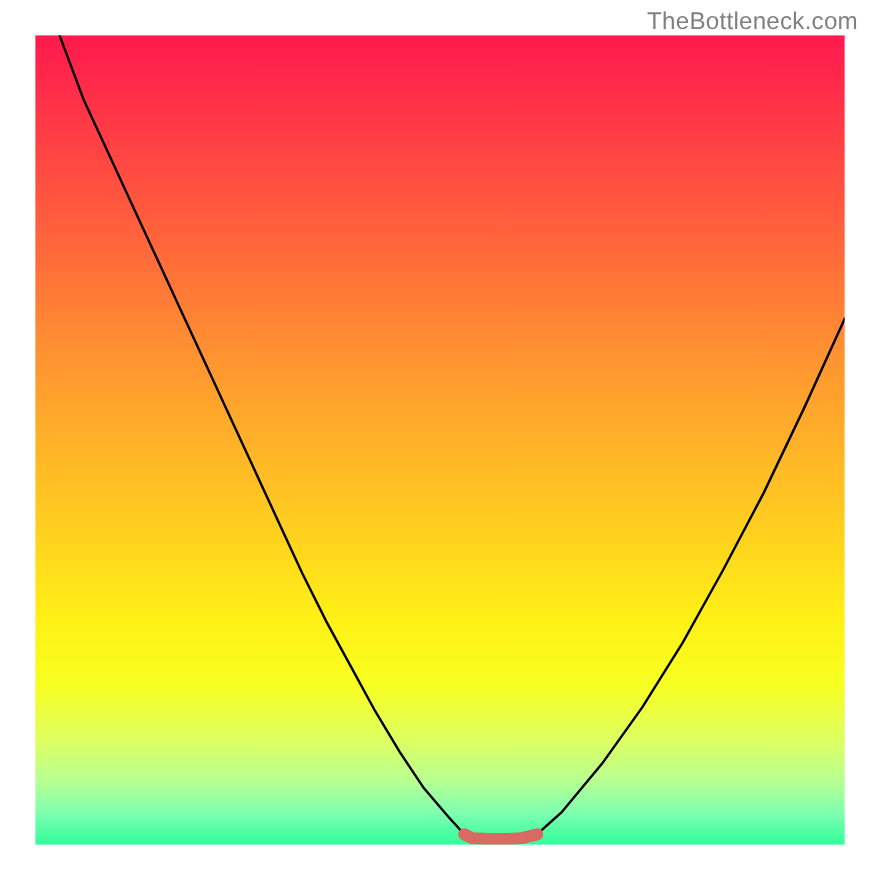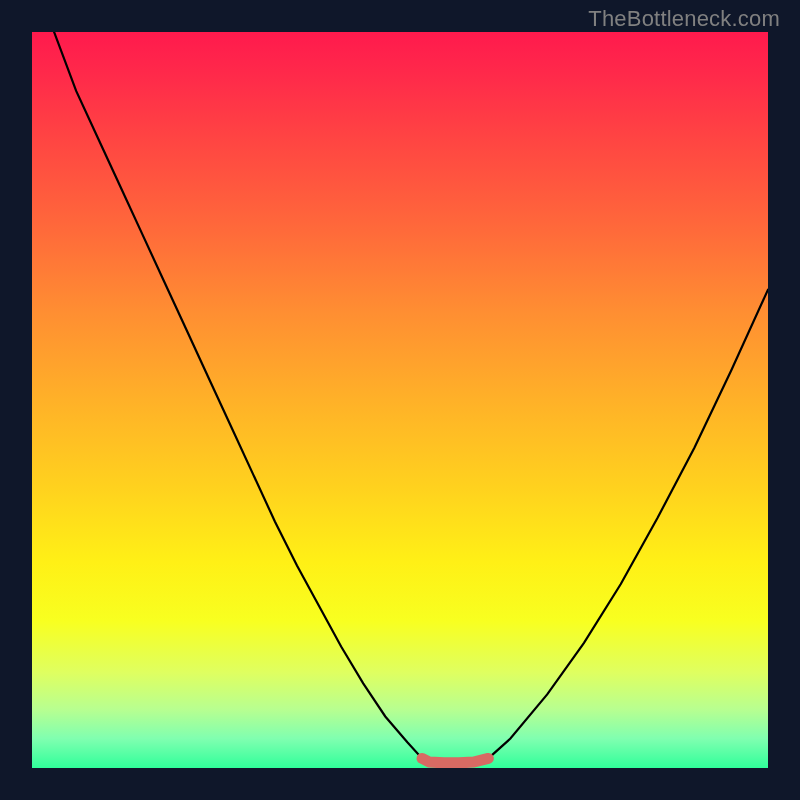--- a/index.html
+++ b/index.html
@@ -9,21 +9,21 @@
     height: 800px;
     background: #000;
     overflow: hidden;
   }
   .frame {
     position: absolute;
     left: 0;
     top: 0;
     width: 800px;
     height: 800px;
-    background: #0f172a;
+    background: #ffffff;
   }
   .plot-area {
     position: absolute;
     left: 32px;
     top: 32px;
     width: 736px;
     height: 736px;
     overflow: hidden;
   }
   .gradient {

